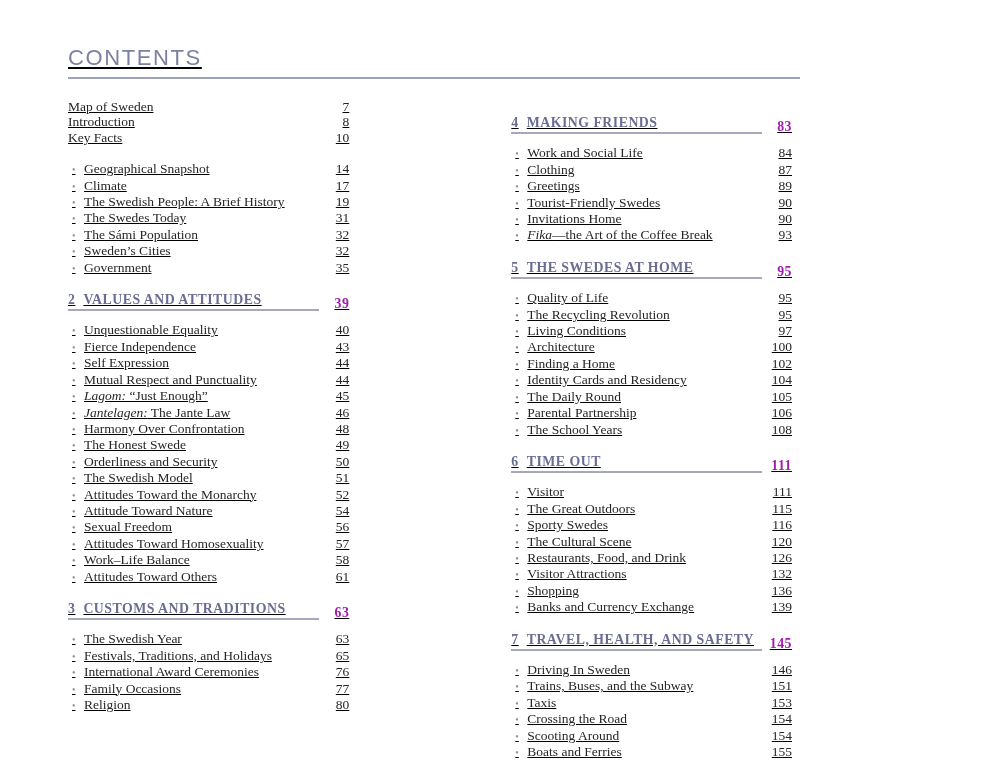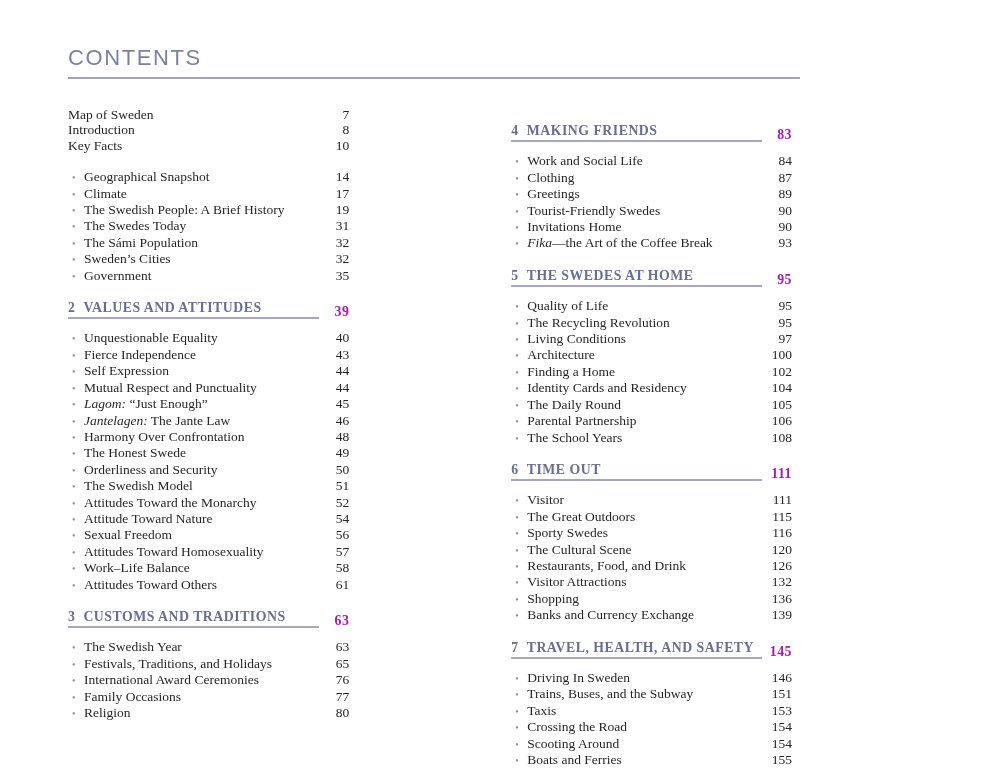--- a/index.html
+++ b/index.html
@@ -5,39 +5,40 @@
   html, body { margin: 0; padding: 0; background: #ffffff; }
   .page {
     position: relative;
     width: 800px;
     height: 773px;
     box-sizing: border-box;
     background: #ffffff;
     padding: 46px 8px 0 68px;
     font-family: "Liberation Serif", serif;
     overflow: hidden;
+    text-decoration: underline;
   }
   .page-title {
     margin: 0;
     font-family: "Liberation Sans", sans-serif;
     font-weight: 400;
     font-size: 22px;
     line-height: 24px;
     letter-spacing: 1.6px;
     color: #7d81a1;
   }
   .title-rule {
     border: none;
     border-top: 2px solid #9fa3ba;
     width: 862px;
     margin: 7px 0 0 0;
   }
   .columns {
     display: flex;
-    margin-top: 28px;
+    margin-top: 20px;
   }
   .col { display: block; }
   .col-left  { width: 350px; margin-right: 162px; }
   .col-right { width: 346px; }
 
   .toc-row {
     display: flex;
     align-items: baseline;
     font-size: 13.5px;
     line-height: 15.4px;

